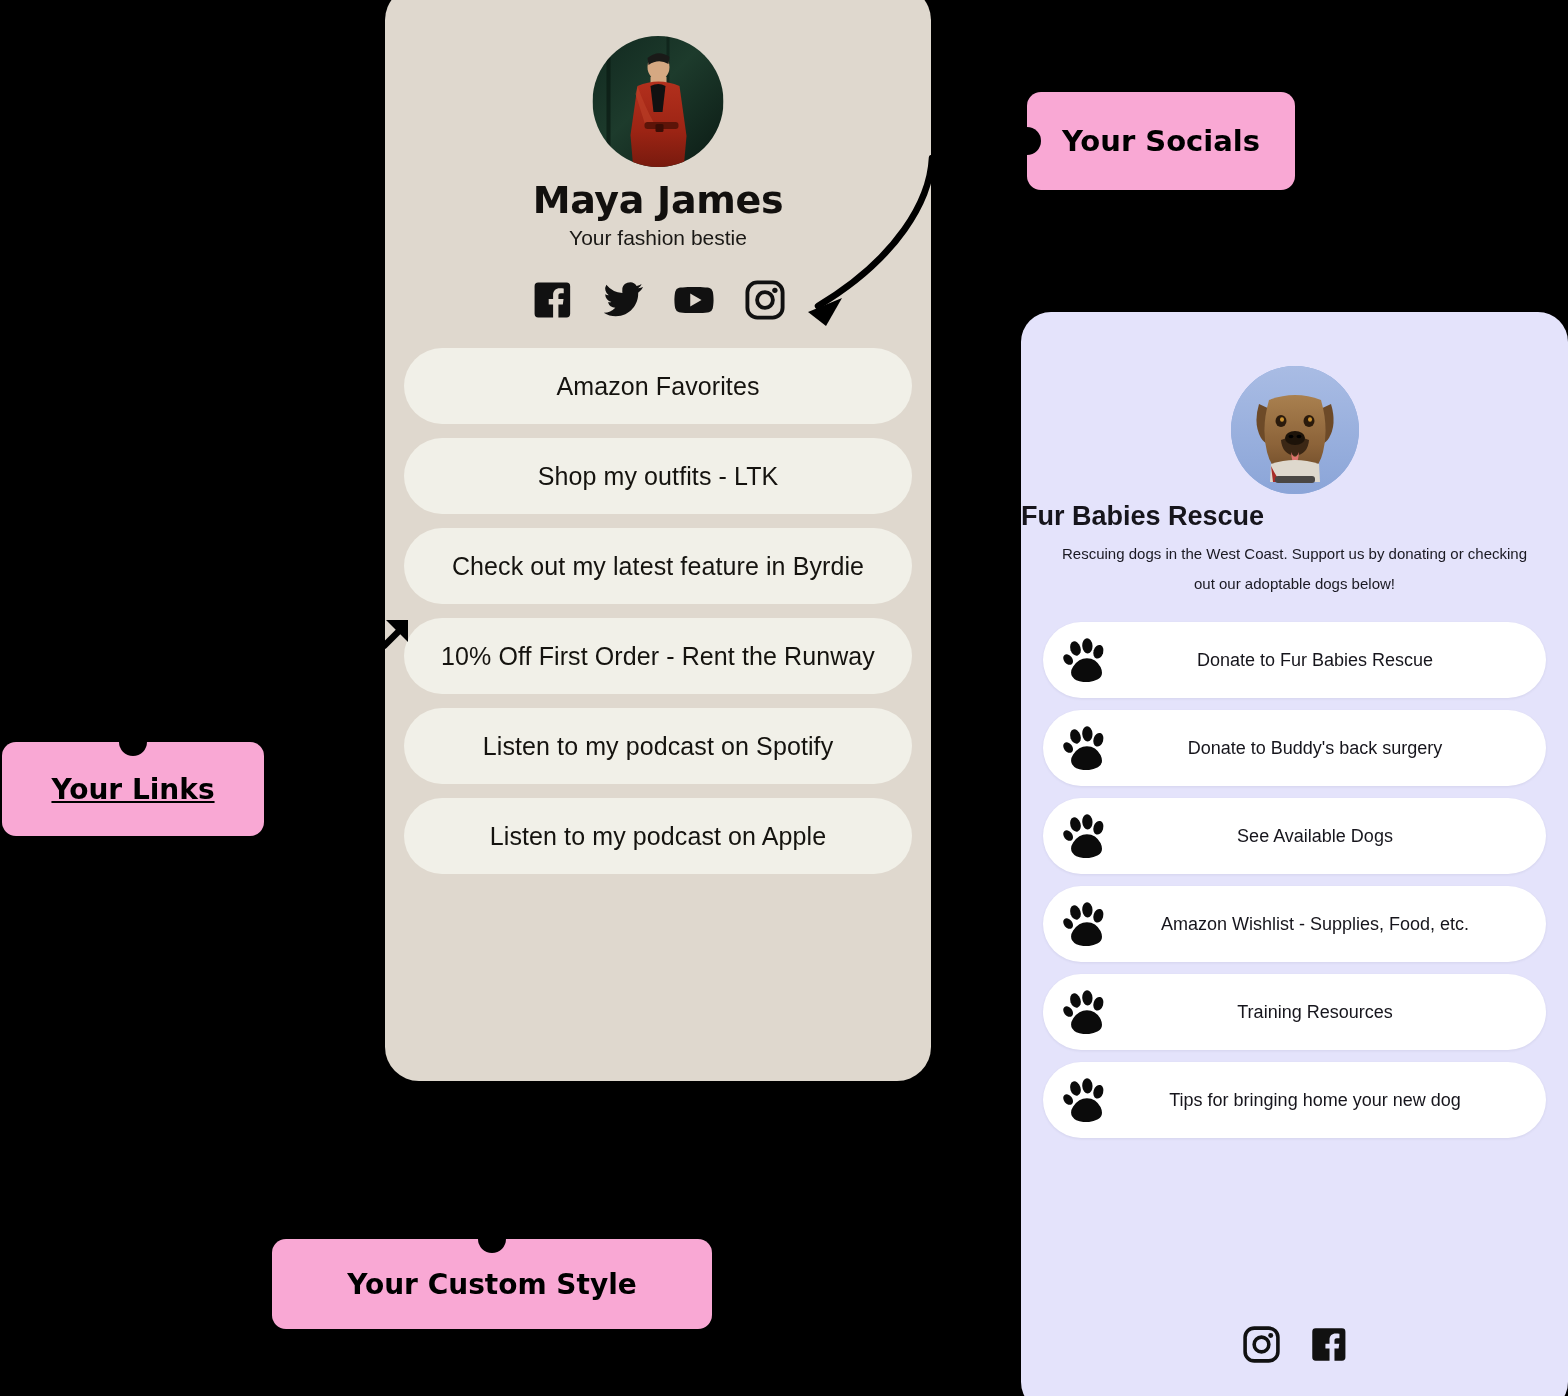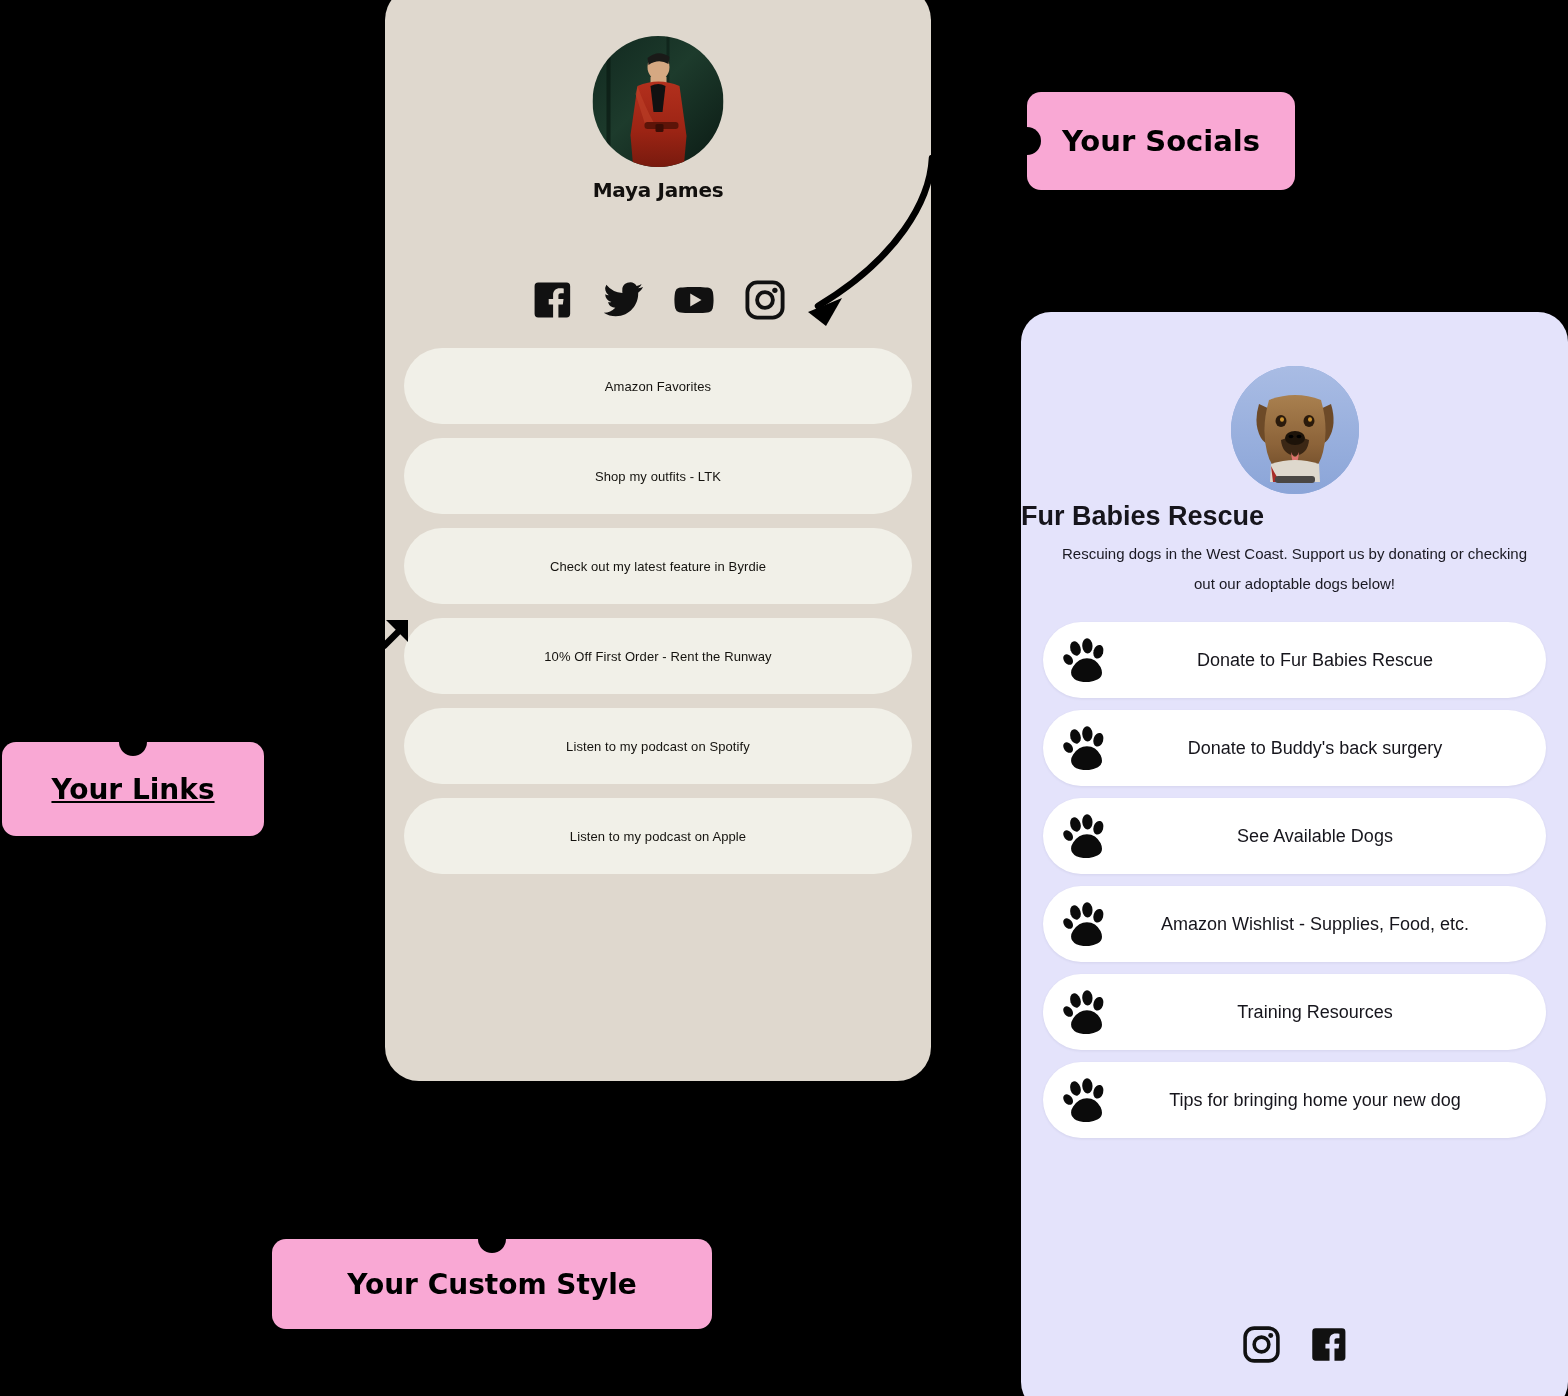--- a/index.html
+++ b/index.html
@@ -25,21 +25,21 @@
     transform: translateX(-50%);
     width: 131px; height: 131px;
     border-radius: 50%;
     overflow: hidden;
   }
   .avatar-img { width: 100%; height: 100%; display: block; }
 
   #creator-name {
     position: absolute; top: 192px; left: 0; width: 100%;
     text-align: center;
-    font-size: 20px; font-weight: 700; color: #12100e;
+    font-size: 38px; font-weight: 700; color: #12100e;
     letter-spacing: -0.3px;
     font-family: "DejaVu Sans", sans-serif;
   }
   #creator-bio {
     position: absolute; top: 240px; left: 0; width: 100%;
     text-align: center;
     font-size: 21px; font-weight: 400; color: #1a1815;
   }
   #creator-socials {
     position: absolute; top: 292px; left: 0; width: 100%;
@@ -51,21 +51,21 @@
   #creator-links {
     position: absolute; top: 362px; left: 19px;
     width: 508px;
     display: flex; flex-direction: column; gap: 14px;
   }
   .creator-link {
     height: 76px;
     background: #f1f0e8;
     border-radius: 38px;
     display: flex; align-items: center; justify-content: center;
-    font-size: 13px; color: #15130f;
+    font-size: 25px; color: #15130f;
     cursor: pointer;
     border: none;
     font-family: "Liberation Sans", sans-serif;
     letter-spacing: 0.1px;
     text-align: right;
   }
 
   
   #rescue-card {
     position: absolute;
@@ -203,20 +203,21 @@
         <rect x="58" y="41" width="16" height="11" fill="#d5a882"></rect>
         <path d="M45 50 q21 -9 42 0 l7 50 -3 34 -50 1 -3 -36 z" fill="url(#gsuit)"></path>
         <path d="M58 50 q8 -4 15 0 l-3 26 -9 0 z" fill="#111"></path>
         <path d="M45 50 q8 22 16 36 l-7 7 -11 -35 z" fill="#c3462c" opacity="0.5"></path>
         <rect x="52" y="86" width="34" height="7" rx="3" fill="#5d1408"></rect>
         <rect x="63" y="88" width="8" height="8" rx="1.5" fill="#3b0d05"></rect>
       </svg>
     </div>
 
     <div id="creator-name">Maya James</div>
+    <div id="creator-bio">Your fashion bestie</div>
 
     <div id="creator-socials">
       <svg class="soc" viewBox="0 0 24 24">
         <path fill="#111" d="M19.5 2.5h-15a2 2 0 0 0-2 2v15a2 2 0 0 0 2 2h8.1v-7.1h-2.4v-2.9h2.4V9.3c0-2.4 1.5-3.7 3.6-3.7 1 0 1.9.1 2.2.1v2.6h-1.5c-1.2 0-1.4.6-1.4 1.4v1.8h2.8l-.4 2.9h-2.4v7.1h4.4a2 2 0 0 0 2-2v-15a2 2 0 0 0-2-2z"></path>
       </svg>
       <svg class="soc" viewBox="0 0 24 24">
         <path fill="#111" d="M23 4.9c-.85.38-1.77.63-2.73.75a4.3 4.3 0 0 0 1.88-2.37 8.6 8.6 0 0 1-2.72 1.04A4.28 4.28 0 0 0 11.6 7.2c0 .34.04.66.11.97A12.15 12.15 0 0 1 2.9 3.7a4.28 4.28 0 0 0 1.33 5.72 4.25 4.25 0 0 1-1.94-.54v.05a4.29 4.29 0 0 0 3.44 4.2 4.25 4.25 0 0 1-1.93.08 4.29 4.29 0 0 0 4 2.97A8.6 8.6 0 0 1 1.5 18.9a12.1 12.1 0 0 0 6.56 1.93c7.9 0 12.22-6.55 12.22-12.23 0-.19 0-.37-.01-.55A8.7 8.7 0 0 0 23 4.9z"></path>
       </svg>
       <svg class="soc" viewBox="0 0 24 24">
         <path fill="#111" d="M22.2 7.4a2.9 2.9 0 0 0-2.05-2.06C18.35 4.85 12 4.85 12 4.85s-6.35 0-8.15.49A2.9 2.9 0 0 0 1.8 7.4C1.32 9.2 1.32 12 1.32 12s0 2.8.48 4.6a2.9 2.9 0 0 0 2.05 2.05c1.8.5 8.15.5 8.15.5s6.35 0 8.15-.5a2.9 2.9 0 0 0 2.05-2.05c.48-1.8.48-4.6.48-4.6s0-2.8-.48-4.6z"></path>

